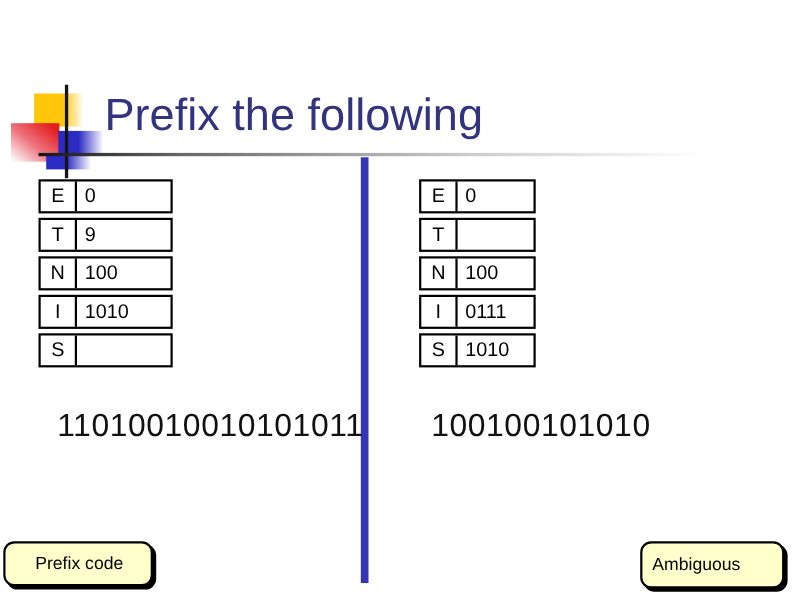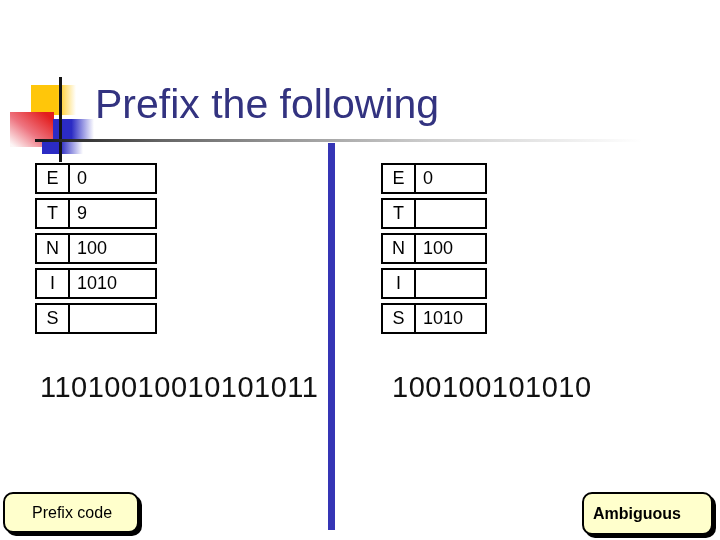--- a/index.html
+++ b/index.html
@@ -43,32 +43,32 @@
   }
   .cell-code{
     flex:1;display:flex;align-items:center;padding-left:7px;
     font-size:18px;color:#000;
   }
   
   .encoded{
     position:absolute;top:371px;font-size:29px;line-height:1.15;
     color:#111;white-space:nowrap;letter-spacing:0.5px;
   }
-  .encoded.left{left:40px;}
+  .encoded.left{left:52px;}
   .encoded.right{left:392px;}
   
   .callout{
     position:absolute;top:492px;box-sizing:border-box;
     background:#ffffcc;border:2px solid #000;border-radius:10px;
     box-shadow:3px 3px 0 #000;
     display:flex;align-items:center;
     font-size:16px;color:#000;
   }
   .callout.prefix{left:3px;width:136px;height:41px;padding-left:27px;}
-  .callout.ambiguous{left:582px;width:131px;height:43px;padding-left:9px;font-weight:bold;}
+  .callout.ambiguous{left:582px;width:131px;height:43px;padding-left:9px;}
 </style>
 </head>
 <body>
 
 <div class="deco sq-yellow"></div>
 <div class="deco sq-red"></div>
 <div class="deco sq-blue-upper"></div>
 <div class="deco sq-blue-lower"></div>
 <div class="deco v-black-line"></div>
 <div class="deco h-rule"></div>
@@ -106,20 +106,21 @@
   </div>
   <div class="code-row">
     <div class="cell-letter">T</div>
   </div>
   <div class="code-row">
     <div class="cell-letter">N</div>
     <div class="cell-code">100</div>
   </div>
   <div class="code-row">
     <div class="cell-letter">I</div>
+    <div class="cell-code">0111</div>
   </div>
   <div class="code-row">
     <div class="cell-letter">S</div>
     <div class="cell-code">1010</div>
   </div>
 </div>
 
 <div class="encoded left">11010010010101011</div>
 <div class="encoded right">100100101010</div>
 

